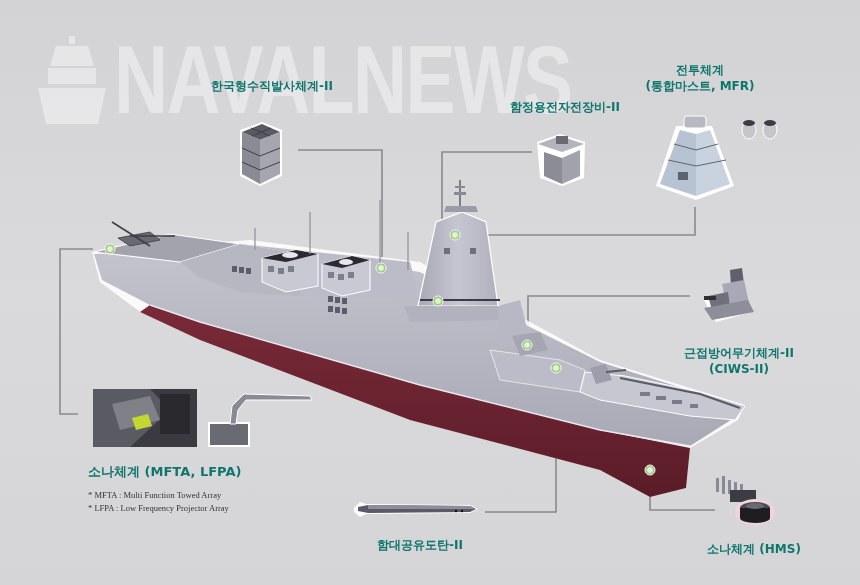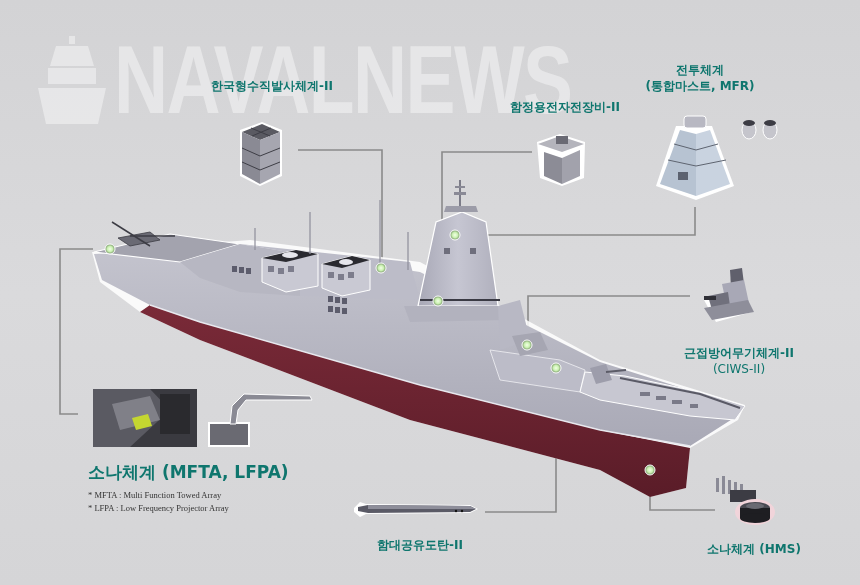--- a/index.html
+++ b/index.html
@@ -301,24 +301,24 @@
   <span>함정용전자전장비-II</span>
 </div>
 
 <div class="label" style="left:630px; top:62px; width:140px;">
   <span>전투체계</span>
   <span class="sub" style="font-weight:bold;">(통합마스트, MFR)</span>
 </div>
 
 <div class="label" style="left:664px; top:330px; width:150px;margin-top:15px;">
   <span>근접방어무기체계-II</span>
-  <span class="sub" style="font-weight:normal;">(CIWS-II)</span>
-</div>
-
-<div class="label" style="left:88px; top:464px; text-align:left; font-size:17px;">
+  <span class="sub" style="font-weight:bold;">(CIWS-II)</span>
+</div>
+
+<div class="label" style="left:88px; top:464px; text-align:left; font-size:13px;">
   <span>소나체계 (MFTA, LFPA)</span>
 </div>
 
 <div class="notes">
   <div>* MFTA : Multi Function Towed Array</div>
   <div>* LFPA : Low Frequency Projector Array</div>
 </div>
 
 <div class="label" style="left:360px; top:537px; width:120px;">
   <span>함대공유도탄-II</span>

